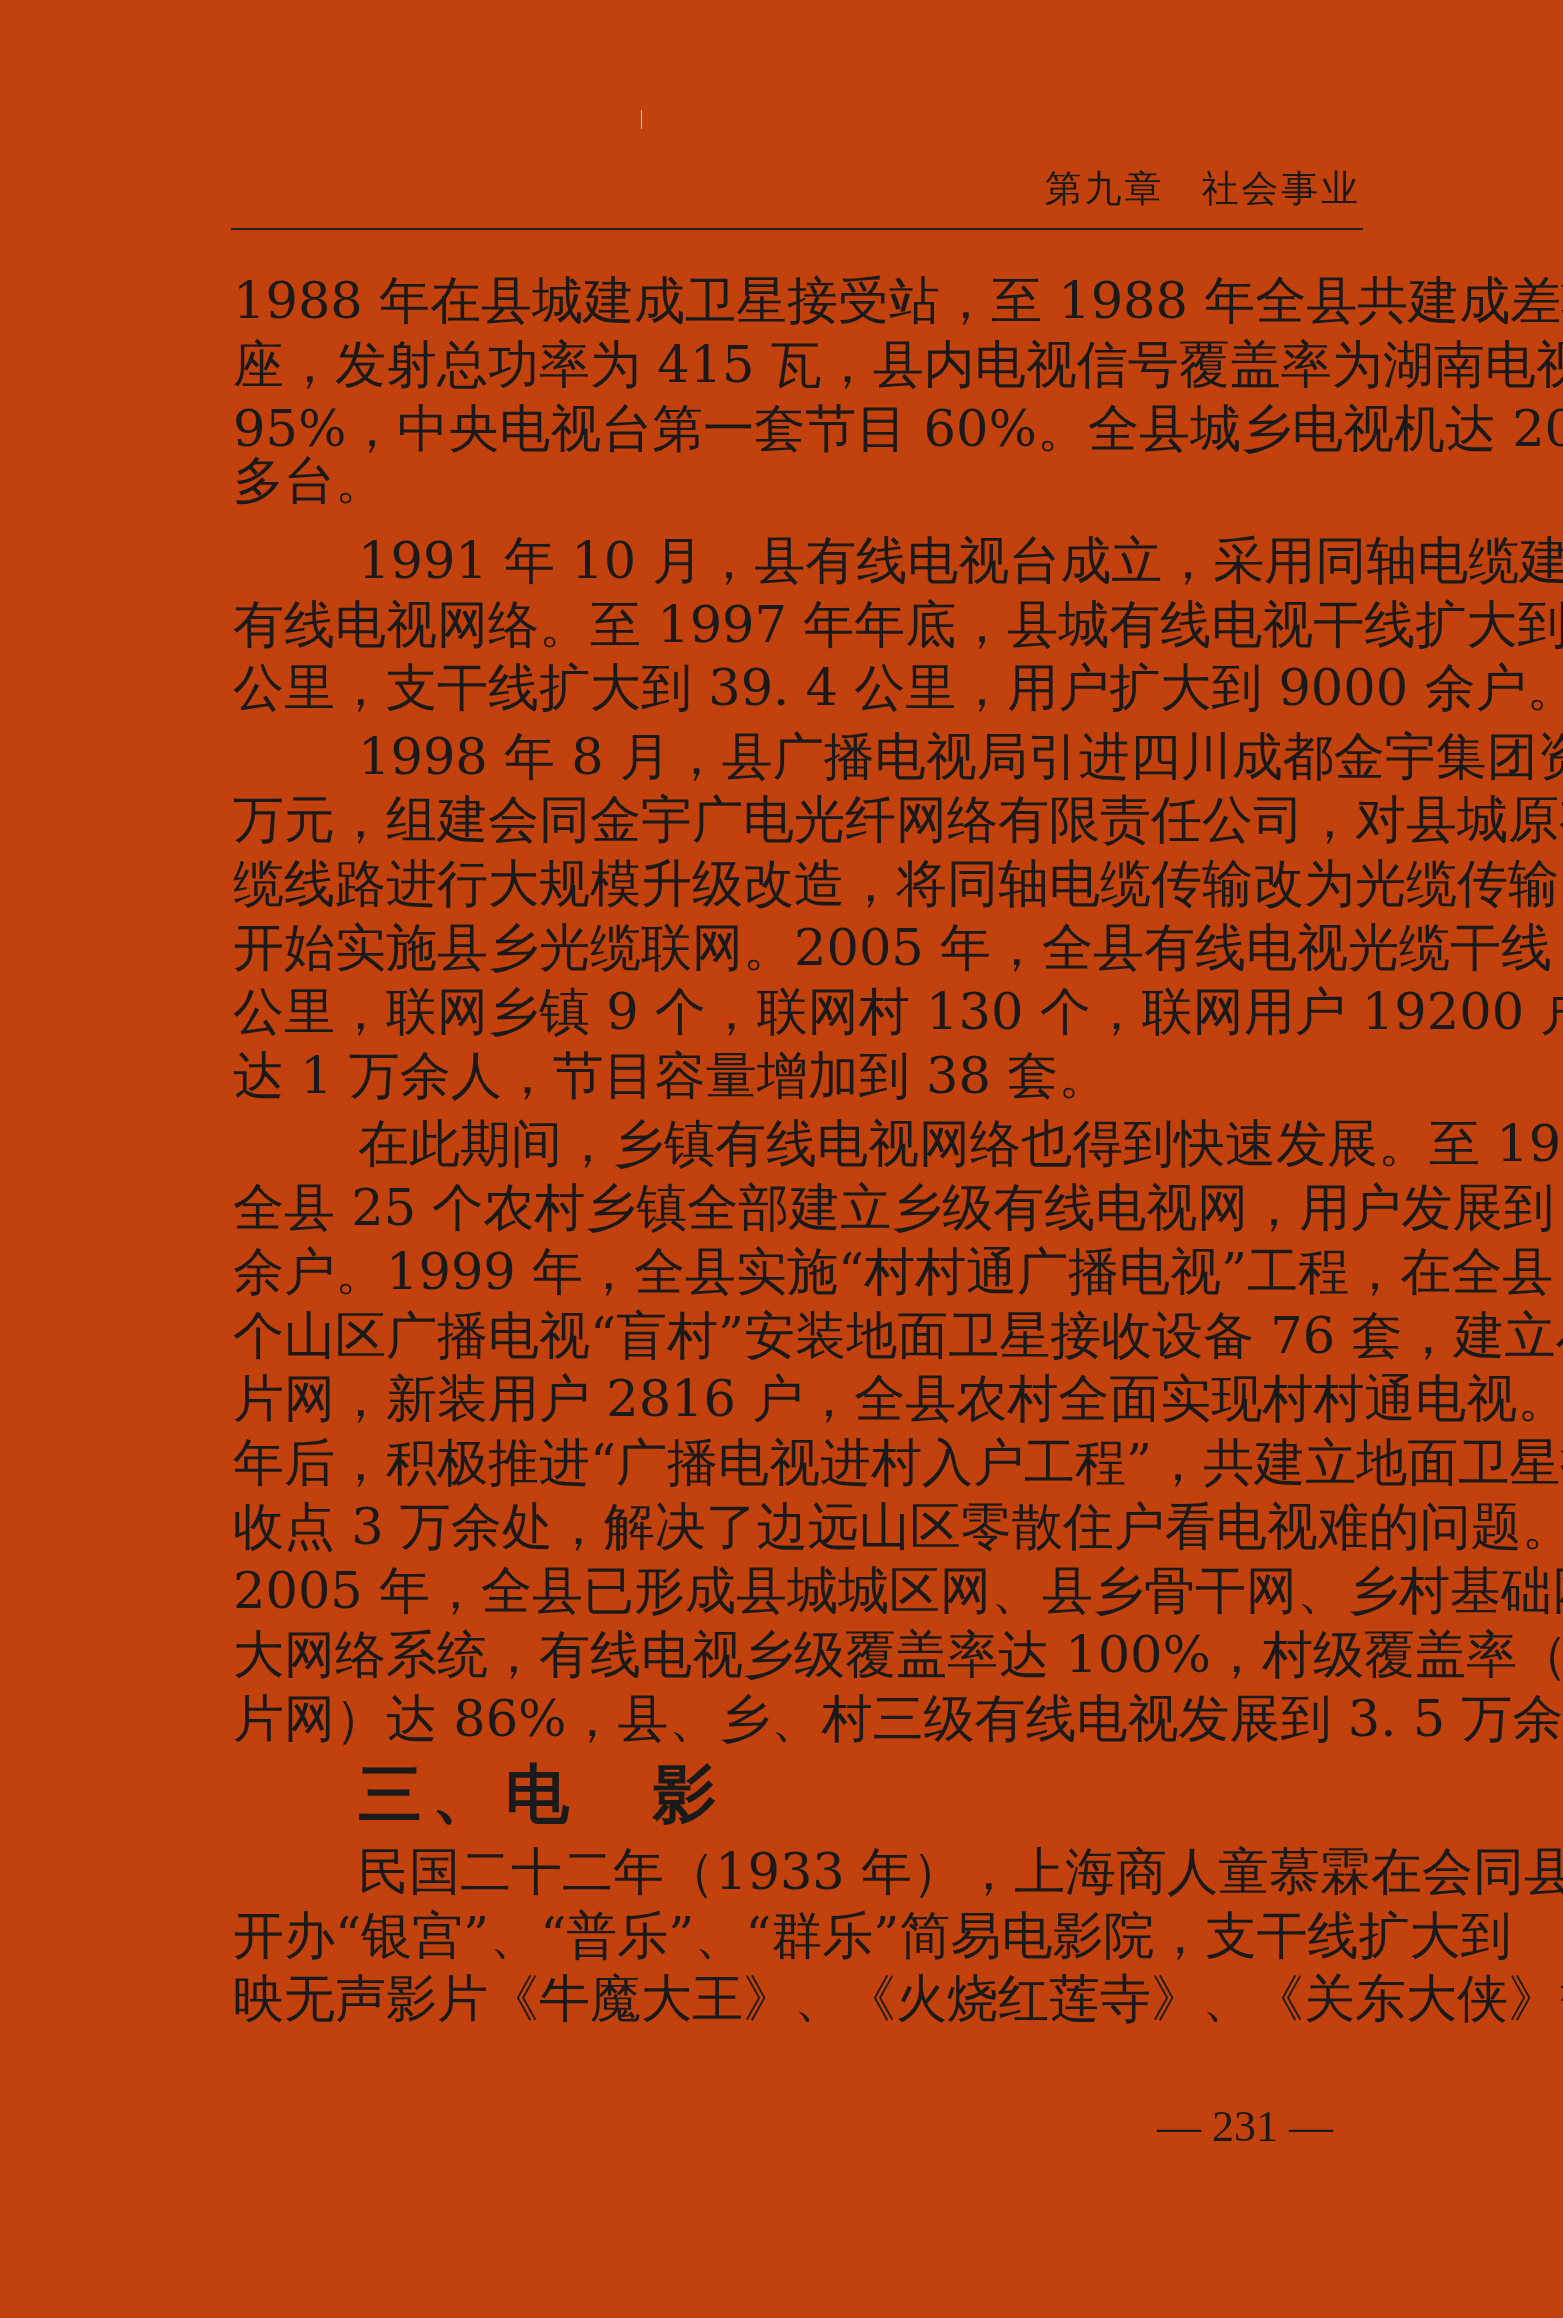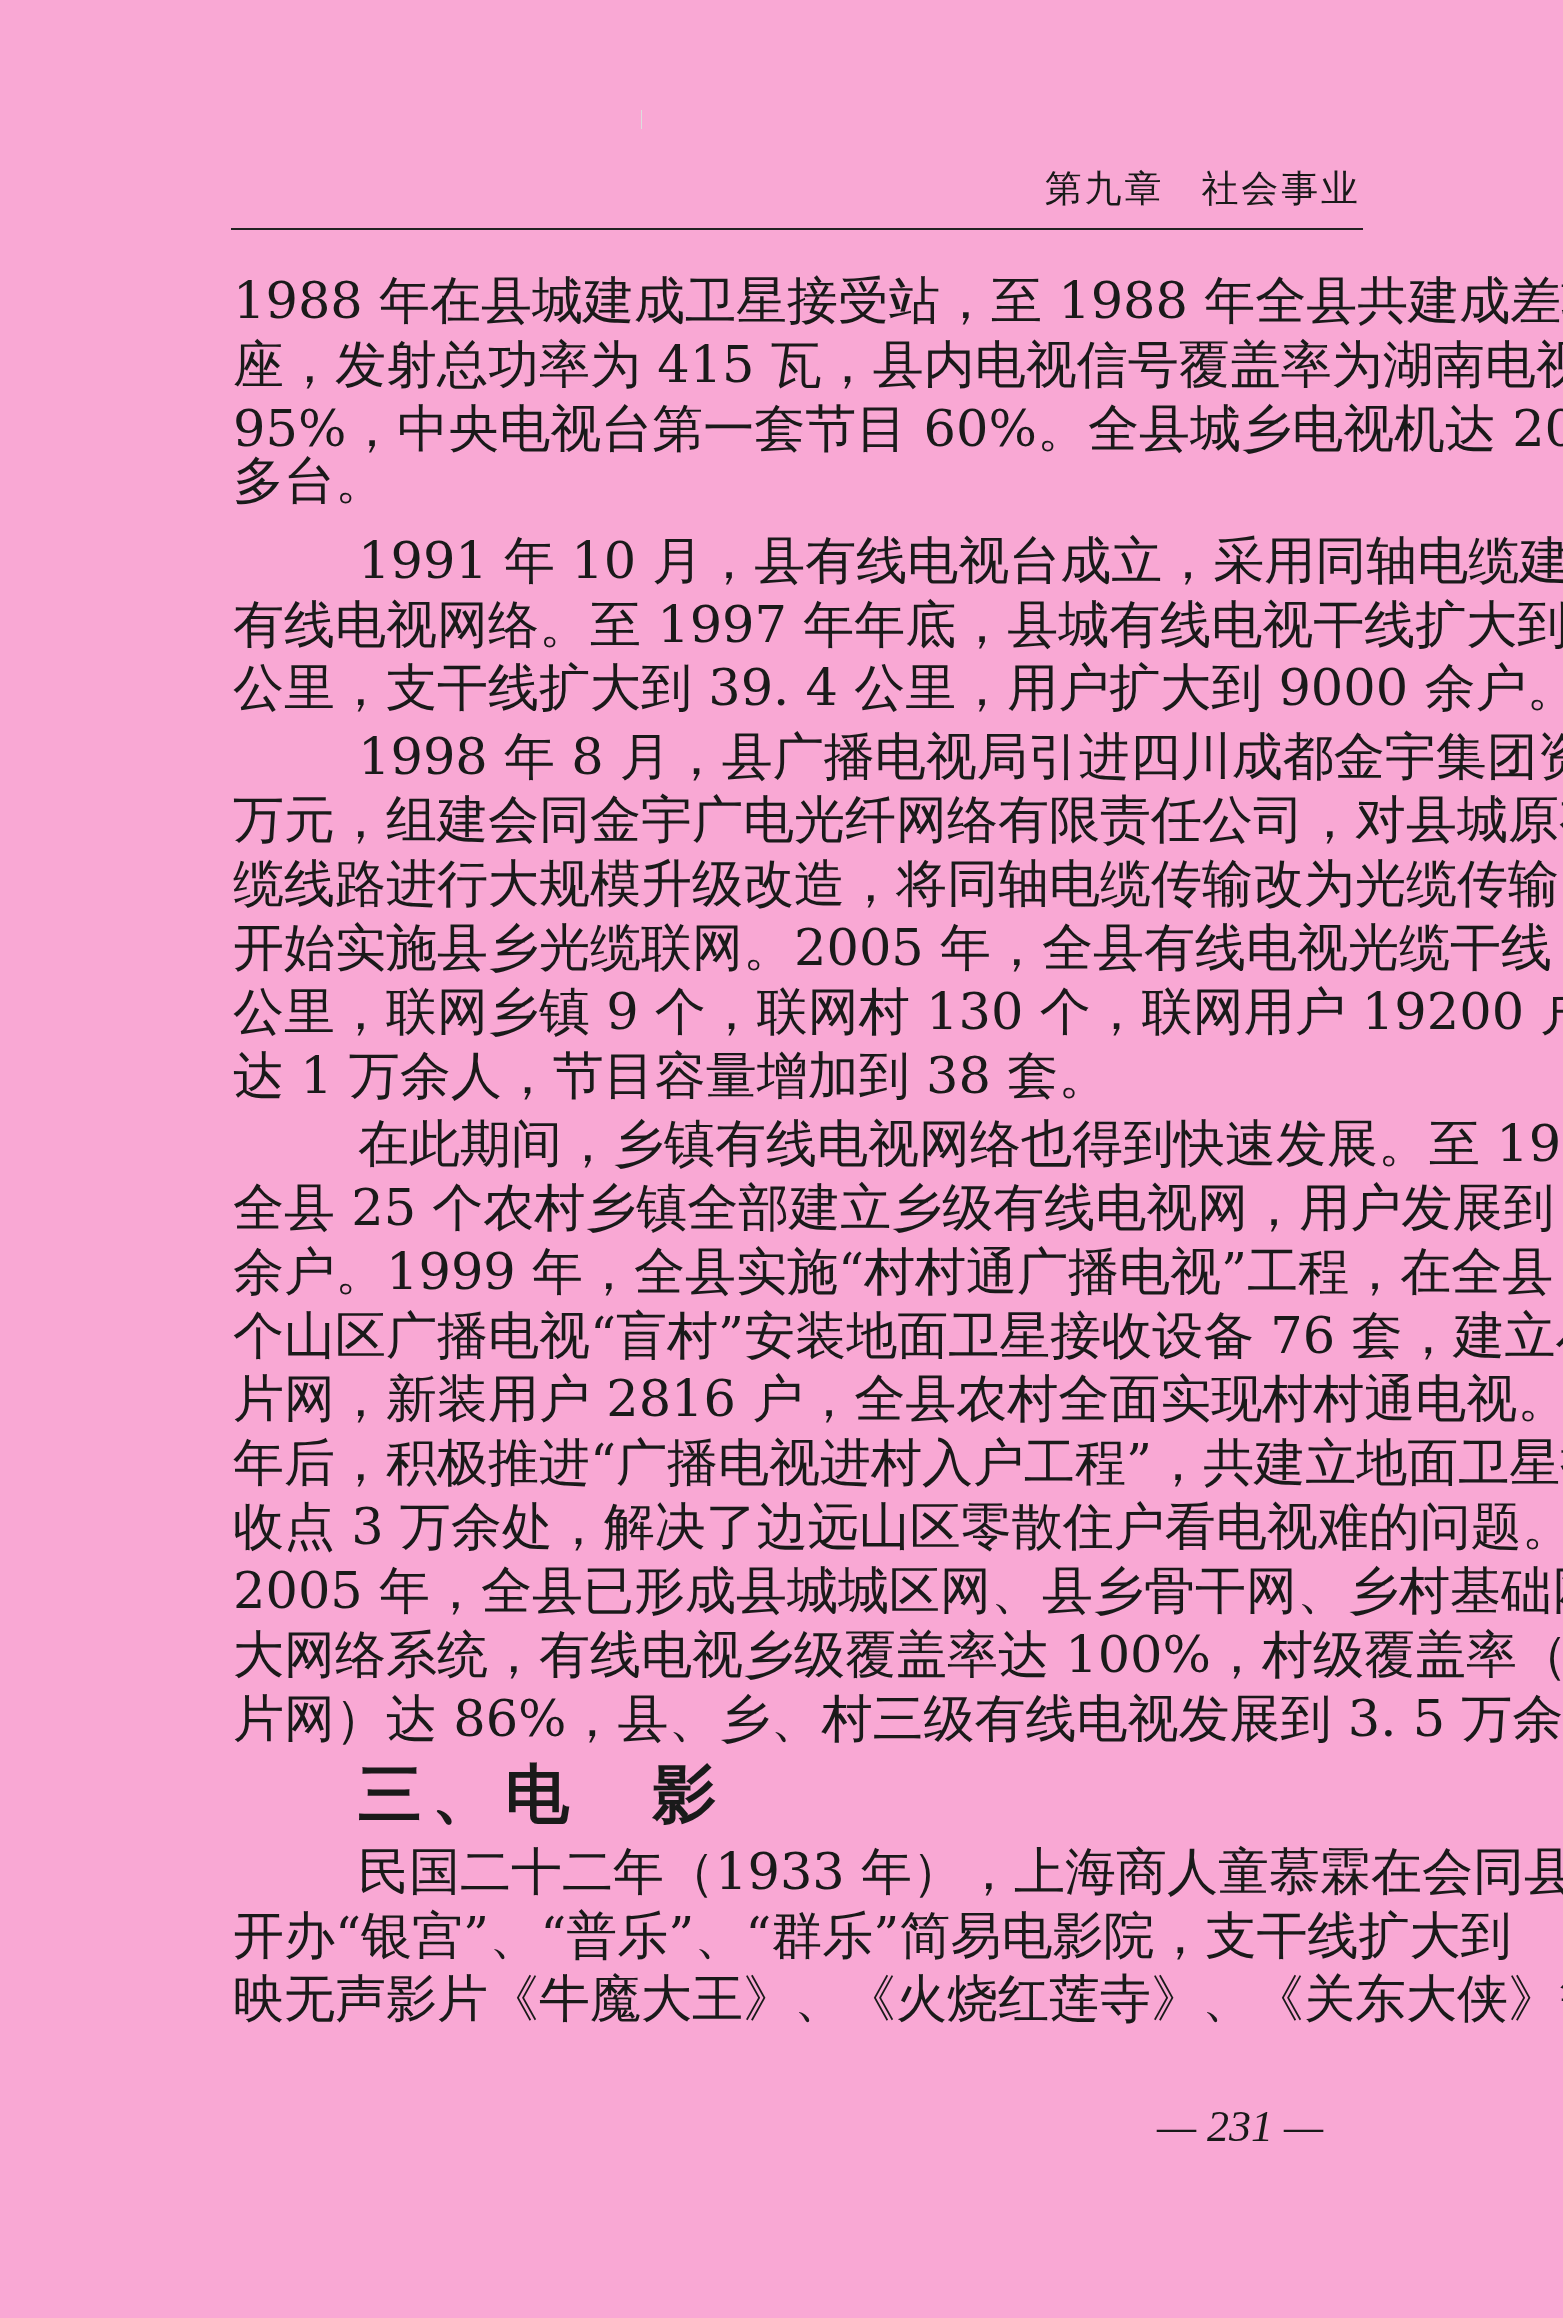--- a/index.html
+++ b/index.html
@@ -1,31 +1,31 @@
 <!DOCTYPE html>
 <html style="font-size:7.7px"><head>
 <meta charset="utf-8">
 <style>
   html, body { margin: 0; padding: 0; background: #ffffff; }
   body { width: 1563px; height: 2319px; position: relative; overflow: hidden;
          font-family: "DejaVu Serif", "Liberation Serif", serif; color: #1a1a1a; }
-  .page { position: absolute; left: 0; top: 0; width: 1563px; height: 2319px; background: #f9a8d4; }
+  .page { position: absolute; left: 0; top: 0; width: 1563px; height: 2319px; background: #c2410c; }
   .running-head { position: absolute; top: 170px; right: 202px; font-size: 37px; letter-spacing: 2.9px;
                   white-space: nowrap; line-height: 1; }
   .running-head .gap { display: inline-block; width: 37px; }
   .header-rule { position: absolute; left: 231px; top: 228px; width: 1132px; height: 2.4px; background: #222; }
   .body-text { position: absolute; left: 233px; top: 269px; width: 1129px; }
   .line { position: absolute; left: 0; width: 1129px; height: 64px; font-size: 51px; line-height: 64px;
           white-space: nowrap; text-align: justify; text-align-last: justify; }
   .line.last { text-align-last: left; }
   .line.indent { left: 125px; width: 1004px; }
   .section-heading { position: absolute; left: 125px; font-size: 64px; font-weight: bold; line-height: 64px;
                      white-space: nowrap; font-family: "DejaVu Sans", "Liberation Sans", sans-serif; letter-spacing: 9.6px; }
   .page-number { position: absolute; top: 2105px; left: 1157px; width: 163px; 
-                 font-size: 44px; line-height: 1; white-space: nowrap; font-family: "Liberation Serif", serif; font-style: italic; }
+                 font-size: 44px; line-height: 1; white-space: nowrap; font-family: "Liberation Serif", serif; }
   .rule-mark { position: absolute; left: 641px; top: 110px; width: 1px; height: 19px; background: #ddd; }
 </style>
 </head>
 <body>
 
 <div class="page">
   <div class="rule-mark"></div>
 
   <div class="running-head">
     <span>第九章</span><span class="gap"></span><span>社会事业</span>

